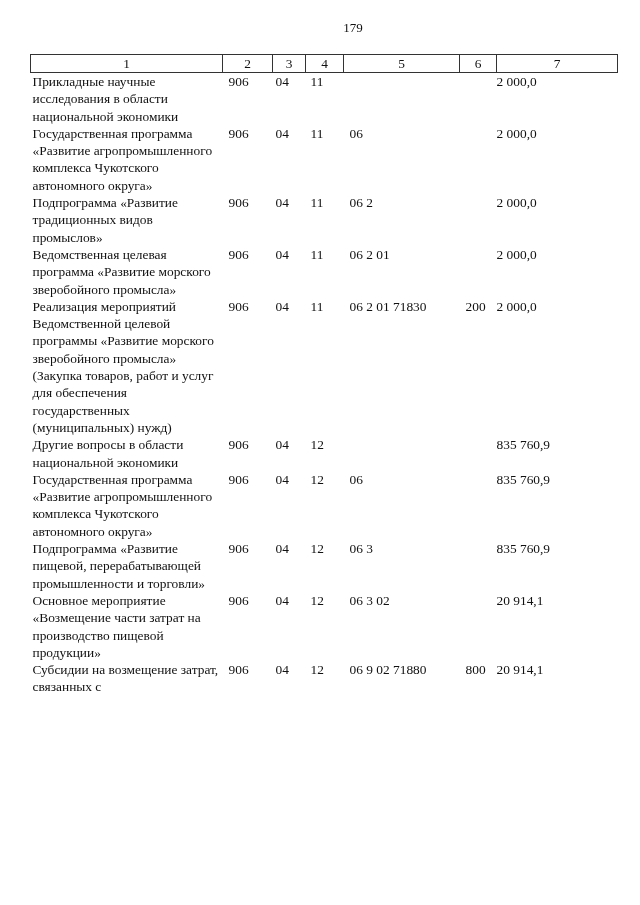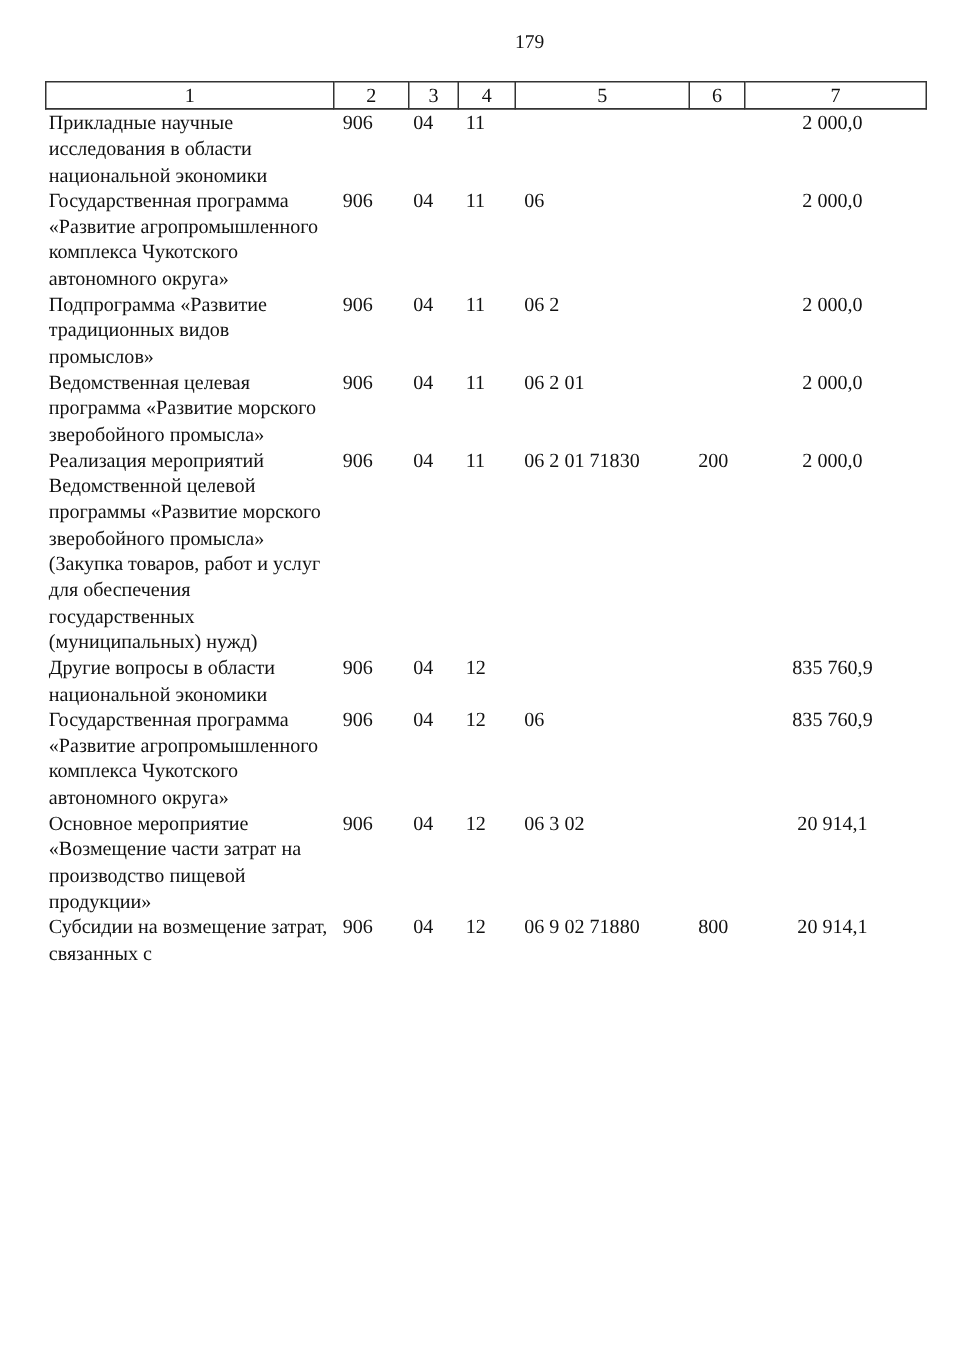--- a/index.html
+++ b/index.html
@@ -12,21 +12,21 @@
   col.c1 { width:192px; } col.c2 { width:50px; } col.c3 { width:33px; }
   col.c4 { width:38px; } col.c5 { width:116px; } col.c6 { width:37px; } col.c7 { width:121px; }
   thead td { border:1px solid #333; text-align:center; height:17px; padding:0; line-height:17px; }
   tbody td { vertical-align:top; padding:0; }
   tbody td.name { padding-left:2px; padding-right:2px; }
   tbody td.kvsr { padding-left:6px; }
   tbody td.rz { padding-left:3px;margin-left:24px; }
   tbody td.pr { padding-left:5px; }
   tbody td.csr { padding-left:6px; }
   tbody td.vr { padding-left:6px; }
-  tbody td.sum { text-align:center; padding-right:4px; }
+  tbody td.sum { text-align:left; padding-right:4px; }
 </style>
 </head>
 <body>
 
 <div class="page-number">179</div>
 
 <table>
   <colgroup>
     <col class="c1">
       <col class="c2">
@@ -105,20 +105,29 @@
     <tr>
       <td class="name">Государственная программа «Развитие агропромышленного комплекса Чукотского автономного округа»</td>
       <td class="kvsr">906</td>
       <td class="rz">04</td>
       <td class="pr">12</td>
       <td class="csr">06</td>
       <td class="vr"></td>
       <td class="sum">835 760,9</td>
     </tr>
     <tr>
+      <td class="name">Подпрограмма «Развитие пищевой, перерабатывающей промышленности и торговли»</td>
+      <td class="kvsr">906</td>
+      <td class="rz">04</td>
+      <td class="pr">12</td>
+      <td class="csr">06 3</td>
+      <td class="vr"></td>
+      <td class="sum">835 760,9</td>
+    </tr>
+    <tr>
       <td class="name">Основное мероприятие «Возмещение части затрат на производство пищевой продукции»</td>
       <td class="kvsr">906</td>
       <td class="rz">04</td>
       <td class="pr">12</td>
       <td class="csr">06 3 02</td>
       <td class="vr"></td>
       <td class="sum">20 914,1</td>
     </tr>
     <tr>
       <td class="name">Субсидии на возмещение затрат, связанных с</td>

